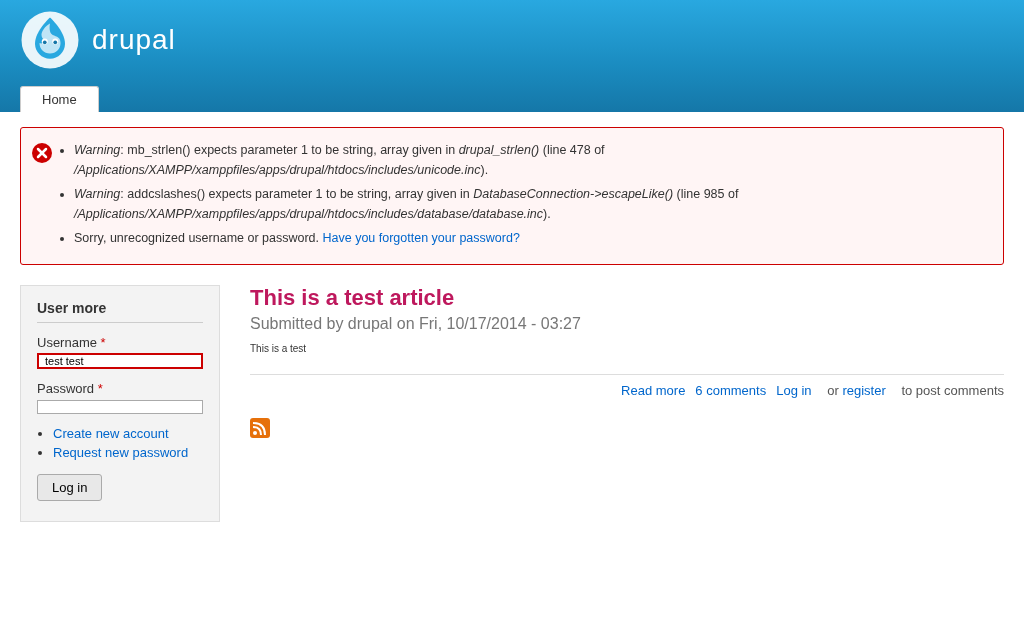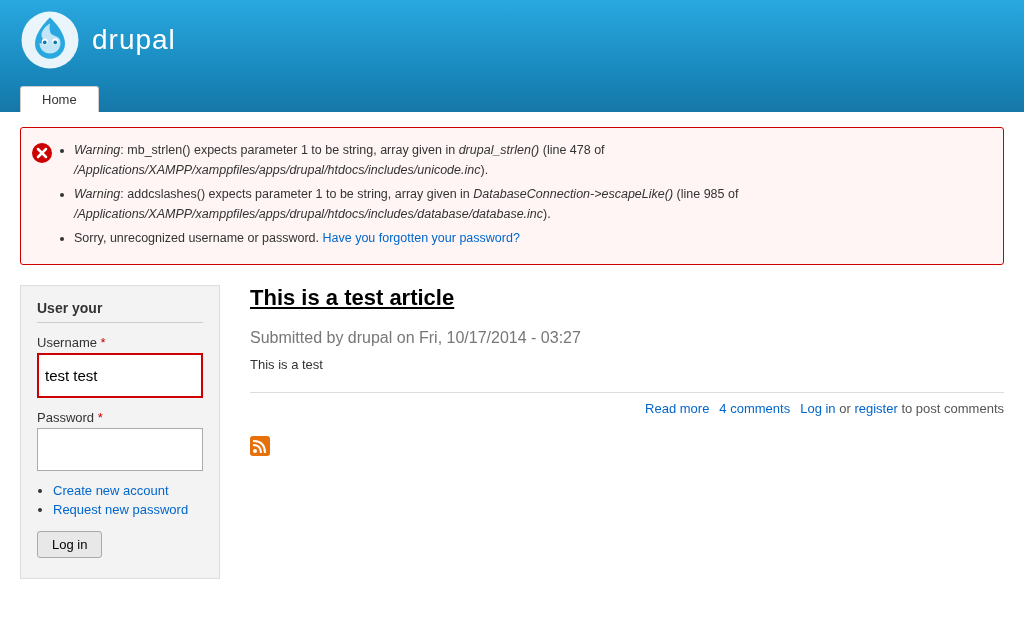--- a/index.html
+++ b/index.html
@@ -107,22 +107,22 @@
     .form-label {
       font-size: 13px;
       margin-bottom: 3px;
       display: block;
     }
     .required {
       color: #c00;
     }
     .form-input {
       width: 100%;
-      padding: 12px 6px;
-      font-size: 15px;
+      padding: 0 6px;
+      font-size: 11px;
       border: 1px solid #aaa;
       margin-bottom: 12px;
     }
     .username-input {
       border: 2px solid #c00 !important;
     }
     .sidebar-links {
       list-style: disc;
       padding-left: 16px;
       margin-bottom: 14px;
@@ -144,48 +144,48 @@
       border-radius: 3px;
     }
 
     
     .article-area {
       flex: 1;
     }
     .article-title {
       font-size: 22px;
       font-weight: bold;
-      color: #000000;
-      margin-bottom: 18px;
-      text-decoration: underline;
+      color: #be185d;
+      margin-bottom: 4px;
     }
     .article-meta {
       font-size: 16px;
       color: #777;
       margin-bottom: 10px;
     }
     .article-body {
-      font-size: 13px;
+      font-size: 10px;
       margin-bottom: 20px;
     }
     .article-footer {
       border-top: 1px solid #ddd;
       padding-top: 8px;
       display: flex;
       align-items: center;
       justify-content: flex-end;
       gap: 10px;
       font-size: 13px;
     }
     .article-footer a {
       color: #0066cc;
       text-decoration: none;
     }
     .footer-text {
       color: #555;
+      margin-left: 12px;
     }
 
     
     .rss-area {
       margin-top: 20px;
     }
     .rss-icon {
       width: 20px;
       height: 20px;
     }
@@ -238,21 +238,21 @@
       <li>
         Sorry, unrecognized username or password.
         <a class="error-link" href="#">Have you forgotten your password?</a>
       </li>
     </ul>
   </div>
 
   <div class="two-col">
 
     <div class="sidebar">
-      <div class="sidebar-title">User your</div>
+      <div class="sidebar-title">User more</div>
 
       <label class="form-label">
         <span>Username</span> <span class="required">*</span>
       </label>
       <input type="text" class="form-input username-input" value="test test" style="">
 
       <label class="form-label">
         <span>Password</span> <span class="required">*</span>
       </label>
       <input type="password" class="form-input" style="">
@@ -269,21 +269,21 @@
       <button class="login-btn">Log in</button>
     </div>
 
     <div class="article-area">
       <h2 class="article-title">This is a test article</h2>
       <div class="article-meta">Submitted by drupal on Fri, 10/17/2014 - 03:27</div>
       <div class="article-body">This is a test</div>
 
       <div class="article-footer">
         <a href="#">Read more</a>
-        <a href="#">4 comments</a>
+        <a href="#">6 comments</a>
         <span>
           <a href="#">Log in</a>
           <span class="footer-text"> <span>or</span> </span>
           <a href="#">register</a>
           <span class="footer-text"> <span>to post comments</span></span>
         </span>
       </div>
 
       <div class="rss-area">
         <svg class="rss-icon" viewBox="0 0 20 20" xmlns="http://www.w3.org/2000/svg" style="cursor:pointer;">

